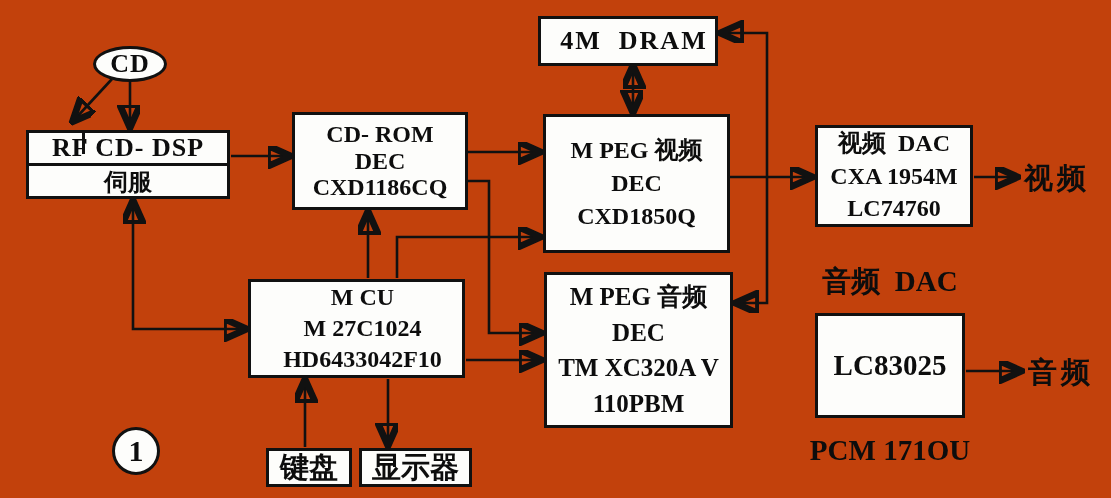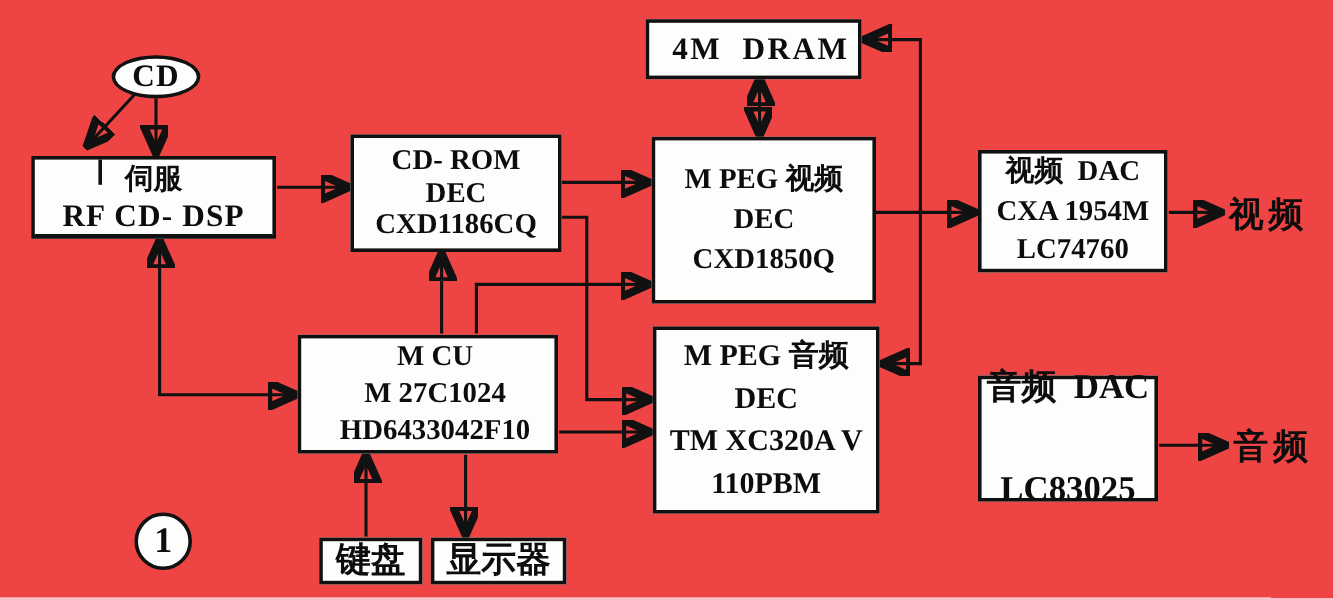--- a/index.html
+++ b/index.html
@@ -1,19 +1,19 @@
 <!DOCTYPE html>
 <html><head>
 <meta charset="utf-8">
 <style>
   html,body{margin:0;padding:0;background:#e8e8e8;}
   #stage{
     position:relative;
     width:1111px;height:498px;
-    background:#ef4444;
+    background:#c2410c;
     font-family:"Liberation Serif","DejaVu Serif",serif;
     color:#0d0d0d;
     overflow:hidden;
   }
   #wires{position:absolute;left:0;top:0;width:1111px;height:498px;}
   .node{
     position:absolute;
     border:3px solid #111;
     background:#fdfdfb;
     display:flex;flex-direction:column;
@@ -94,22 +94,22 @@
     <path d="M974,177 H1014" marker-end="url(#m)"></path>
     <path d="M966,371 H1018" marker-end="url(#m)"></path>
   </svg>
 
   <div class="node ellipse" id="cd-node" style="left:93px;top:46px;width:74px;height:36px;">
     <span class="ln">CD</span>
   </div>
 
   <div class="node" id="rf-box" style="left:26px;top:130px;width:204px;height:69px;">
     <div id="rf-divider"></div>
+    <div class="row row1">RF CD- DSP</div>
     <div class="row row2">伺服</div>
-    <div class="row row1">RF CD- DSP</div>
   </div>
 
   <div class="node" id="cdrom-node" style="left:292px;top:112px;width:176px;height:98px;">
     <span class="ln">CD- ROM</span>
     <span class="ln">DEC</span>
     <span class="ln">CXD1186CQ</span>
   </div>
 
   <div class="node" id="dram-node" style="left:538px;top:16px;width:180px;height:50px;">
     <span class="ln">4M  DRAM</span>
@@ -136,20 +136,21 @@
 
   <div class="node" id="vdac-node" style="left:815px;top:125px;width:158px;height:102px;">
     <span class="ln">视频  DAC</span>
     <span class="ln">CXA 1954M</span>
     <span class="ln">LC74760</span>
   </div>
 
   <div class="node" id="adac-node" style="left:815px;top:313px;width:150px;height:105px;">
     <span class="ln">音频  DAC</span>
     <span class="ln">LC83025</span>
+    <span class="ln">PCM 171OU</span>
   </div>
 
   <div class="node" id="kb-node" style="left:266px;top:448px;width:86px;height:39px;">
     <span class="ln">键盘</span>
   </div>
 
   <div class="node" id="disp-node" style="left:359px;top:448px;width:113px;height:39px;">
     <span class="ln">显示器</span>
   </div>
 

